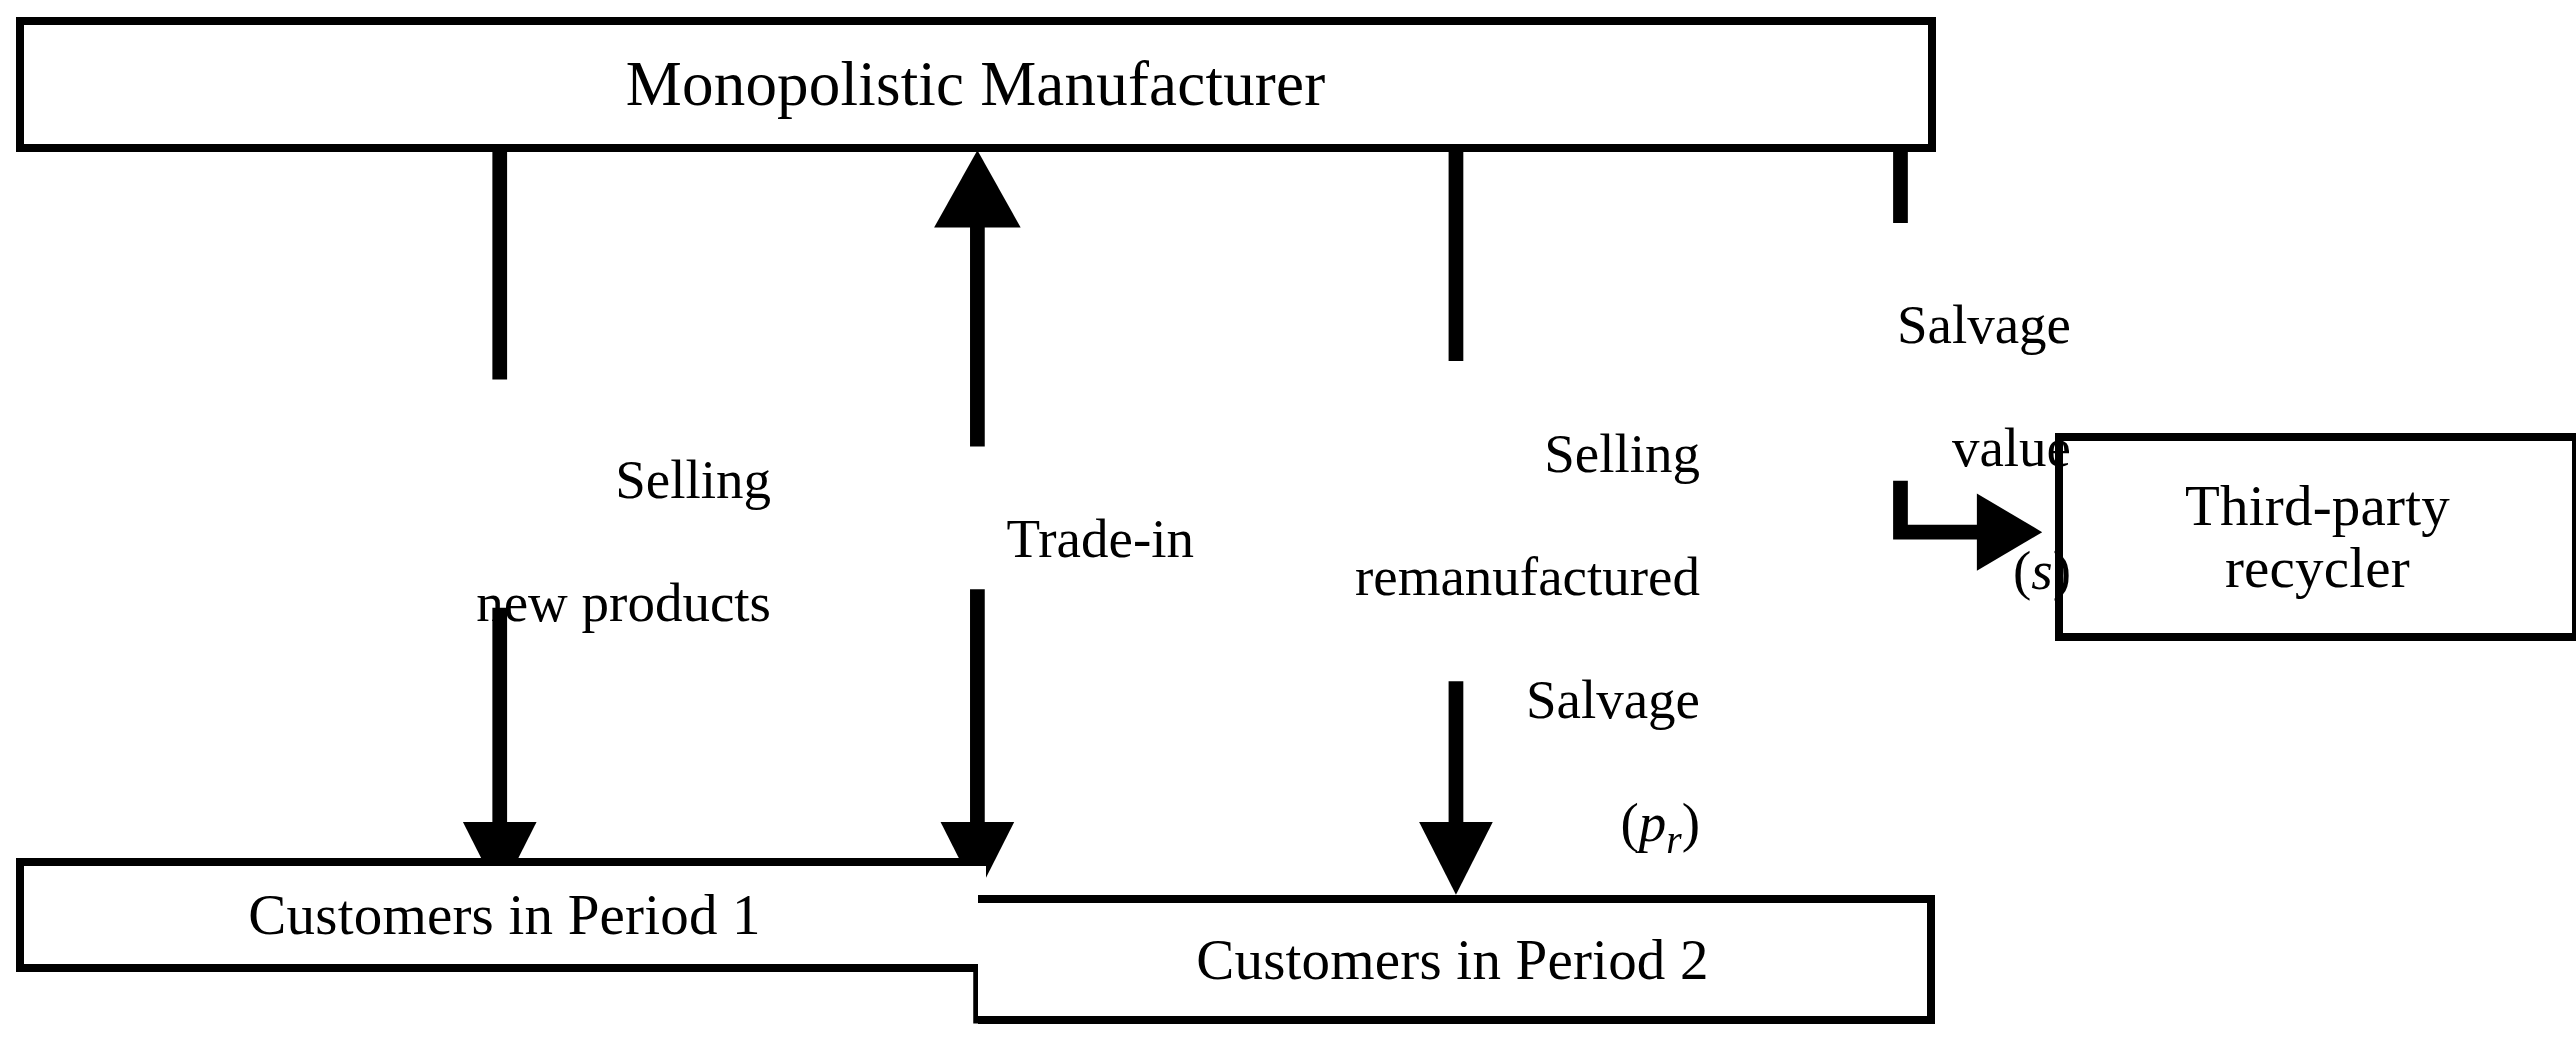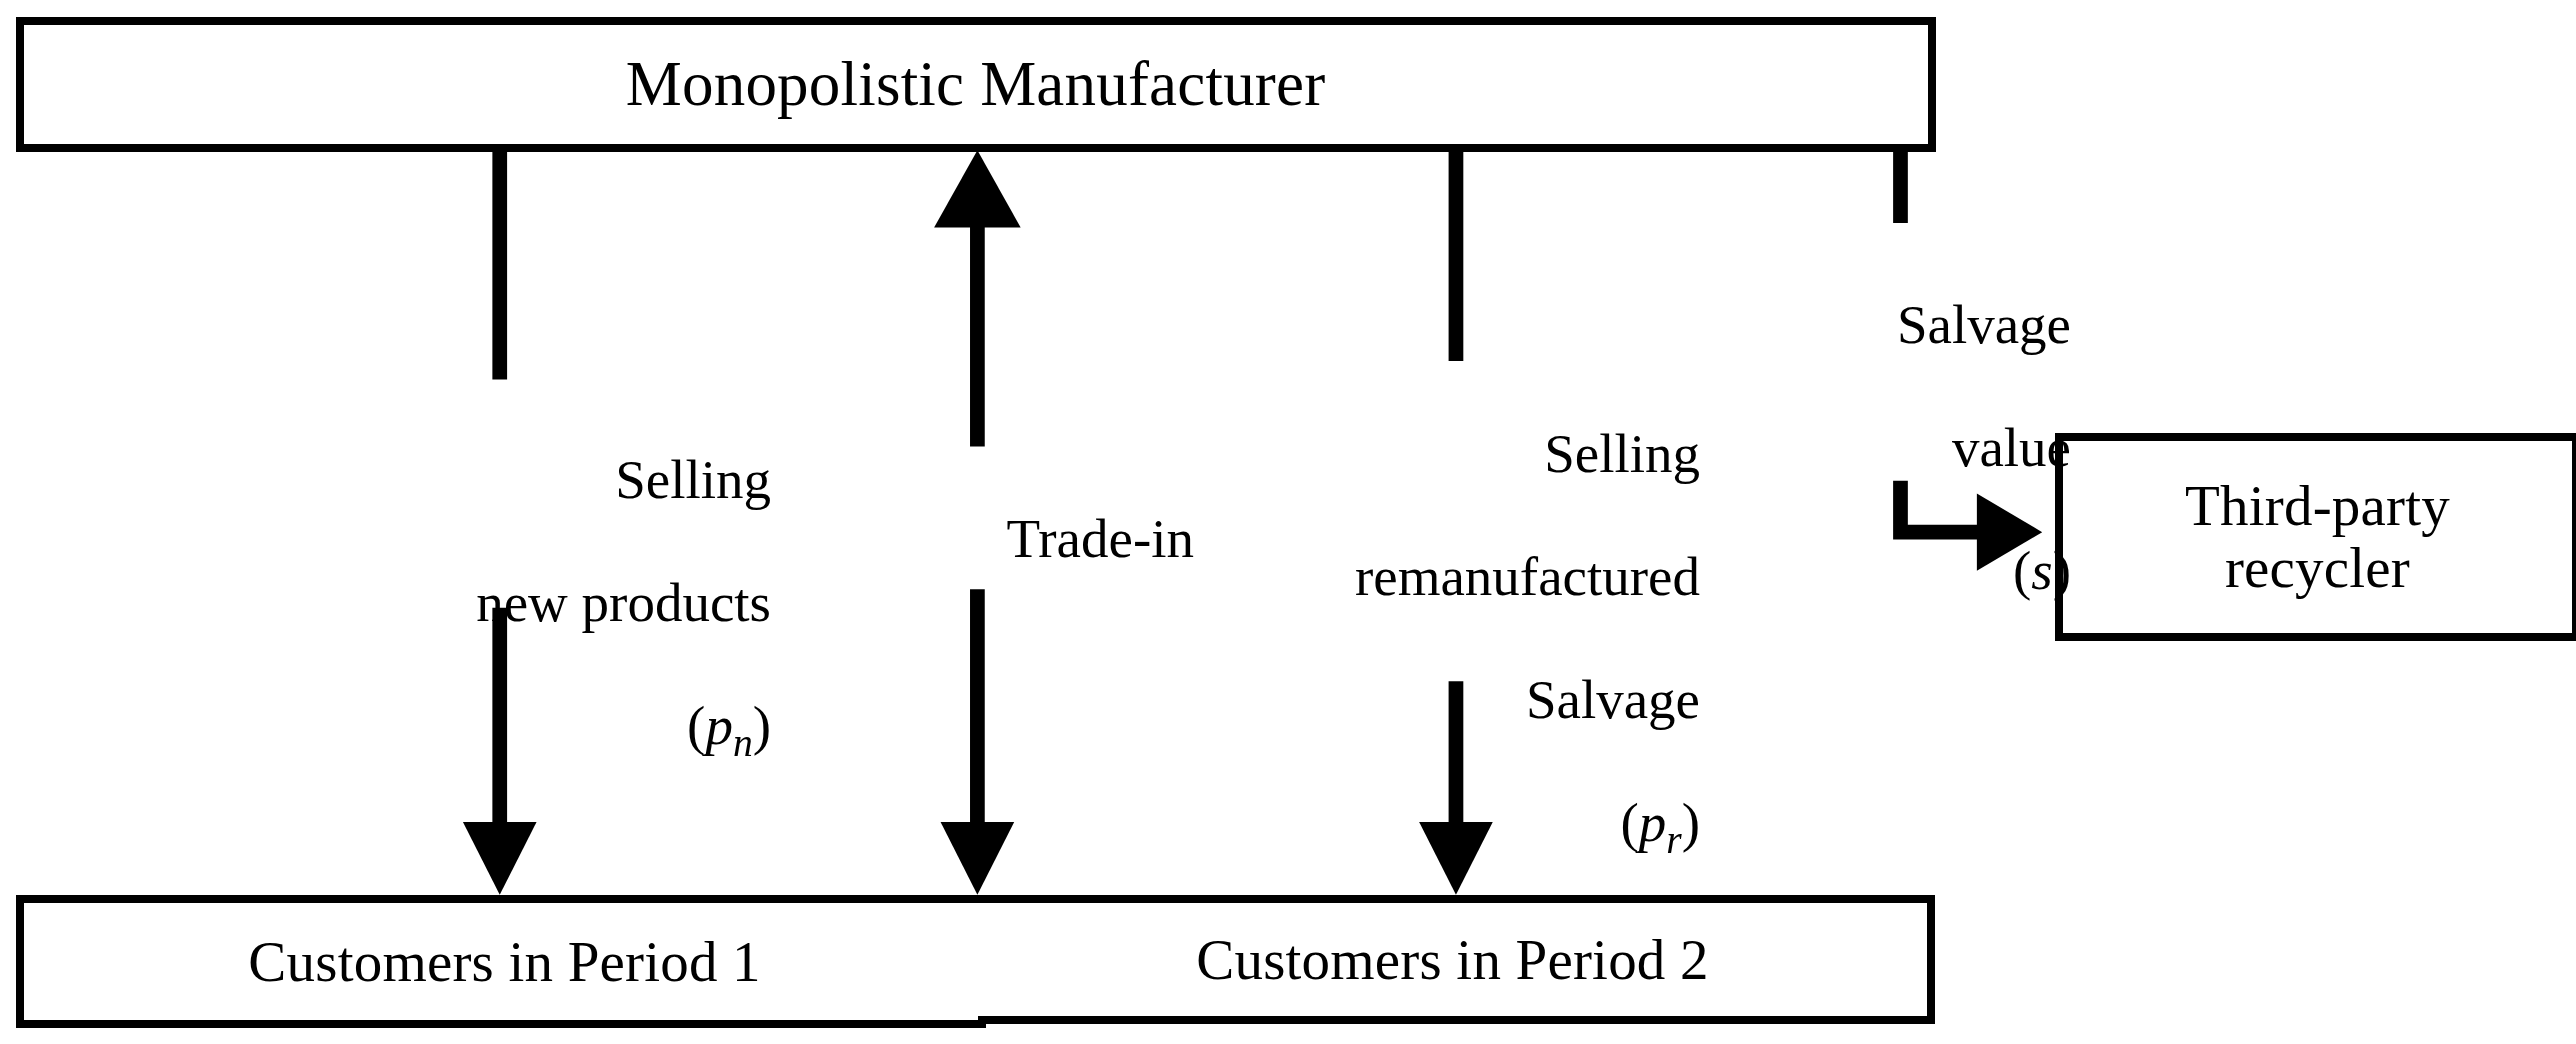--- a/index.html
+++ b/index.html
@@ -52,23 +52,23 @@
   }
   #box-recycler {
     left: 2039px;
     top: 433px;
     width: 525px;
     height: 208px;
     margin-left: 16px;
   }
   #box-customers-1 {
     left: 15.6px;
-    top: 895px;
+    top: 858px;
     width: 970px;
-    height: 133px;
+    height: 114px;
     border-right: none;
   }
   #box-customers-2 {
     left: 978px;
     top: 895px;
     width: 957px;
     height: 129px;
     border-left: none;
   }
   .edge-label {
@@ -160,21 +160,20 @@
     <span class="node-label">Customers in Period 1</span>
   </div>
 
   <div class="node-box" id="box-customers-2">
     <span class="node-label">Customers in Period 2</span>
   </div>
 
   <div class="edge-label" id="label-selling-new">
     <span class="paren-line">Selling</span>
     <span class="paren-line">new products</span>
-    <span class="paren-line">(<span class="math">p</span><span class="sub">n</span>)</span>
   </div>
 
   <div class="edge-label" id="label-trade-in">
     <span class="paren-line">Trade-in</span>
   </div>
 
   <div class="edge-label" id="label-selling-reman">
     <span class="paren-line">Selling</span>
     <span class="paren-line">remanufactured</span>
     <span class="paren-line">Salvage</span>

